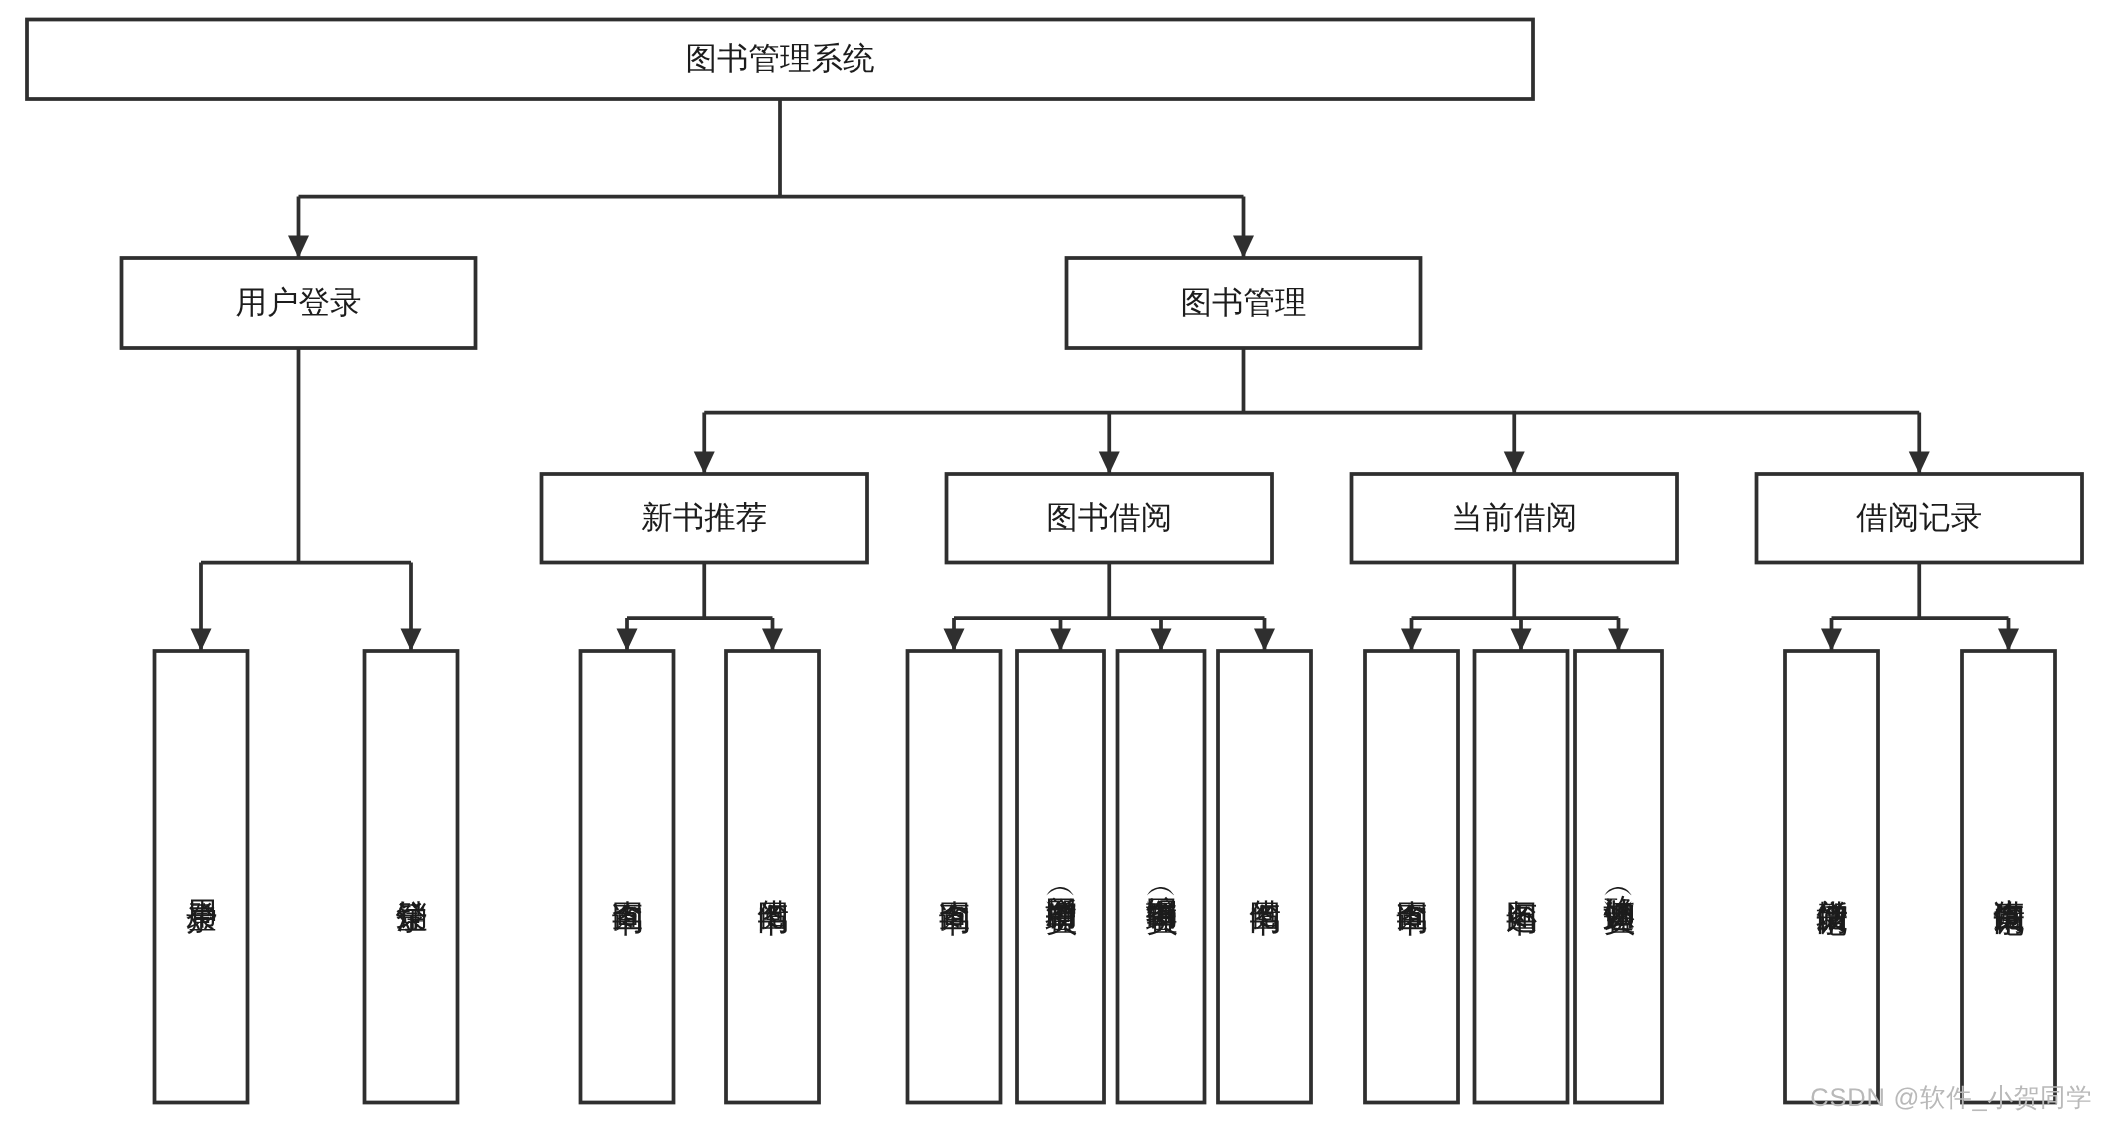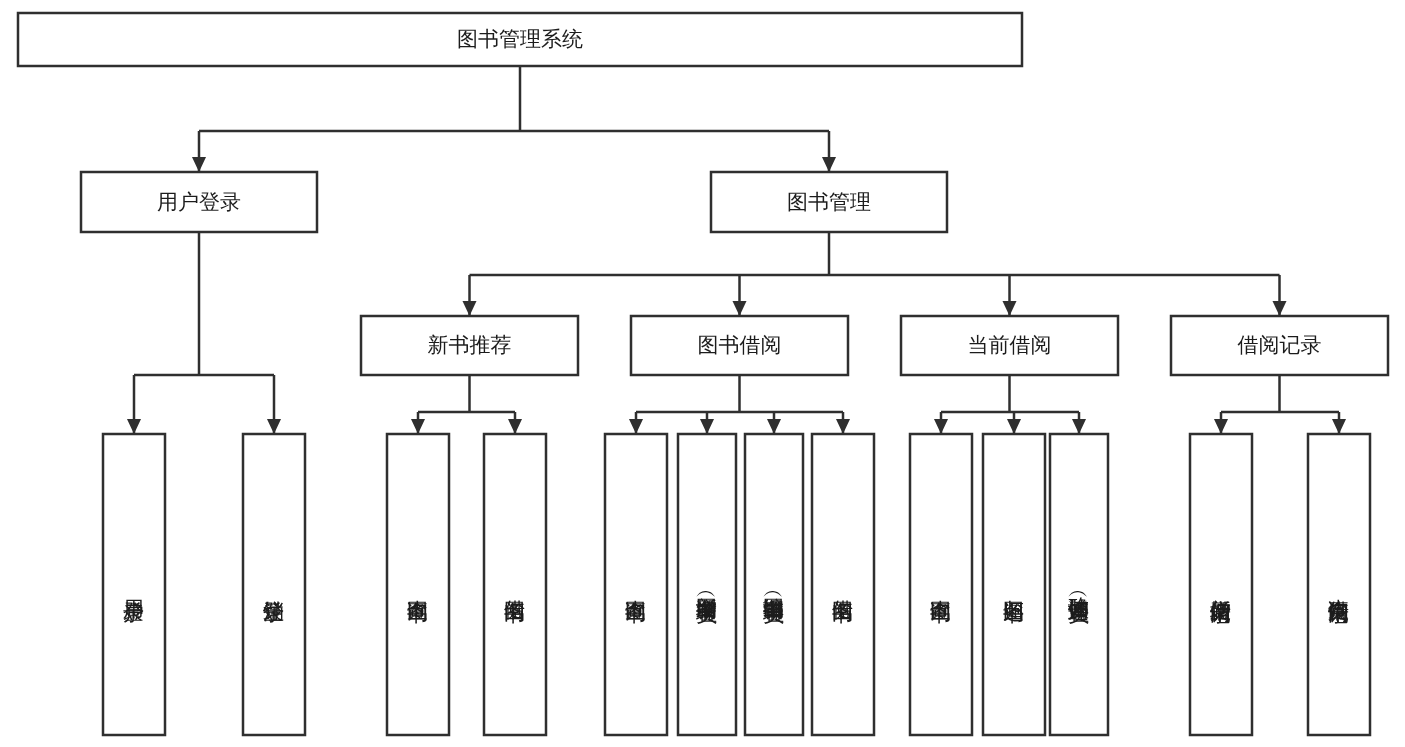--- a/index.html
+++ b/index.html
@@ -204,13 +204,14 @@
         <span class="node-label-v">确认归还（管理员）</span>
       </div>
       <div class="vlabel-wrap" style="left: 1190px; top: 434px; width: 62px; height: 301px; padding-top: 147.5px;">
         <span class="node-label-v">新增借阅记录</span>
       </div>
       <div class="vlabel-wrap" style="left: 1308px; top: 434px; width: 62px; height: 301px; padding-top: 147.5px;">
         <span class="node-label-v">查询借阅记录</span>
       </div>
     </div>
 
+  <div class="watermark">CSDN @软件_小贺同学</div>
 </div>
 
 </body></html>

